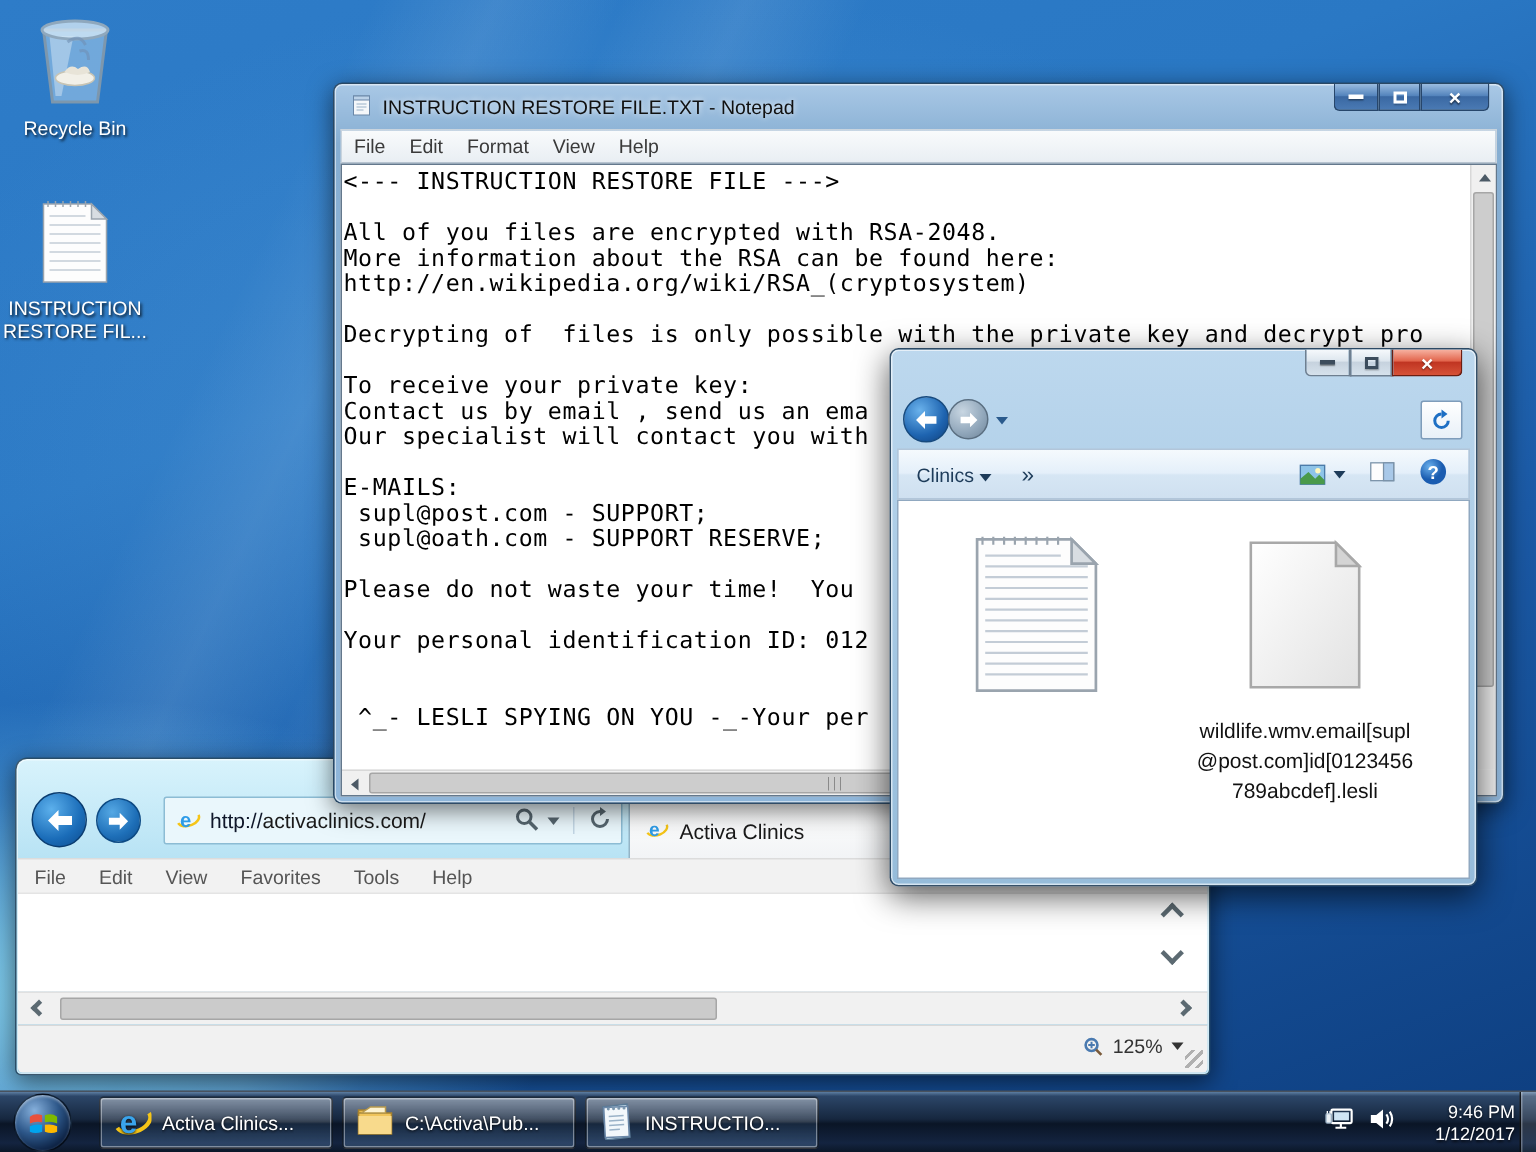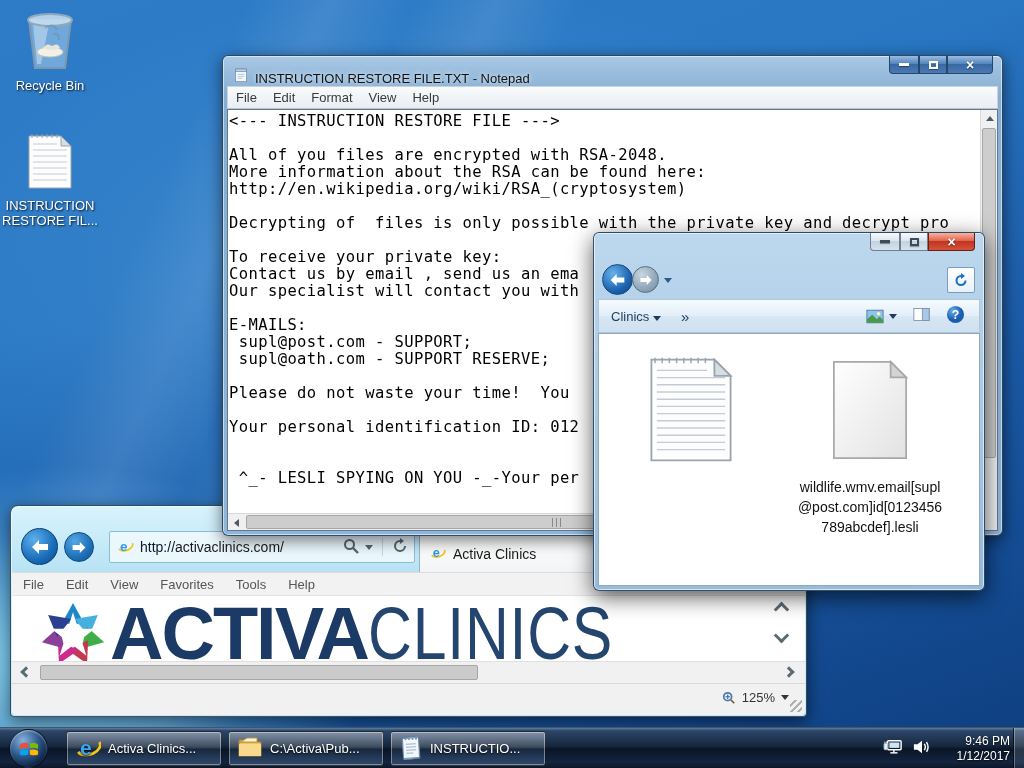--- a/index.html
+++ b/index.html
@@ -9,21 +9,21 @@
       radial-gradient(ellipse 430px 270px at 6% 86%, rgba(150,230,250,.95), rgba(120,200,240,.30) 48%, rgba(120,200,240,0) 72%),
       radial-gradient(ellipse 750px 430px at 42% 38%, rgba(90,160,220,.45), rgba(90,160,220,0) 70%),
       linear-gradient(115deg, rgba(255,255,255,0) 18%, rgba(255,255,255,.10) 24%, rgba(255,255,255,0) 30%, rgba(255,255,255,.10) 36%, rgba(255,255,255,0) 42%),
       linear-gradient(160deg,#2e7cc8 0%,#2a78c4 30%,#1b5aa6 62%,#0d3d7e 100%);}
   
   .dicon{position:absolute;width:96px;text-align:center;color:#fff;font-size:13px;text-shadow:1px 1px 2px rgba(0,0,0,.85)}
   .dicon .glyph{display:block;margin:0 auto 3px}
   
   .win{position:absolute;border:1px solid rgba(8,35,60,.75);border-radius:6px;
        box-shadow:0 4px 16px rgba(0,0,0,.55), inset 0 0 0 1px rgba(255,255,255,.55)}
-  .titlebar{position:absolute;left:0;top:0;right:0;height:30px;display:flex;align-items:flex-end;gap:6px;padding:0 10px;font-size:13px;color:#111}
+  .titlebar{position:absolute;left:0;top:0;right:0;height:30px;display:flex;align-items:center;gap:6px;padding:0 10px;font-size:13px;color:#111}
   .capgroup{position:absolute;right:9px;top:0;display:flex}
   .capbtn{height:18px;display:flex;align-items:center;justify-content:center;border:1px solid #27466b;border-top:none}
   .capbtn.first{border-radius:0 0 0 4px}
   .capbtn.last{border-radius:0 0 4px 0}
   .blue-glass{background:linear-gradient(180deg,#9abce0 0%,#5585bd 45%,#3a68a2 50%,#4a7ab4 100%)}
   .gray-glass{background:linear-gradient(180deg,#f6f9fc 0%,#dde6ee 45%,#c6d2de 50%,#d6e2ec 100%);border-color:#6e7f90}
   .red-glass{background:linear-gradient(180deg,#f7b3a2 0%,#e2654c 45%,#c03522 50%,#d65238 100%);border-color:#6b1e12}
   .min-bar{width:10px;height:3px;background:#fff;box-shadow:0 1px 1px rgba(0,0,0,.4)}
   .min-bar.dark{background:#3c4c5c}
   .max-box{width:9px;height:8px;border:2px solid #fff;box-shadow:0 1px 1px rgba(0,0,0,.3)}
@@ -202,36 +202,20 @@
     </div>
     <div class="menubar">
       <span>File</span>
       <span>Edit</span>
       <span>View</span>
       <span>Favorites</span>
       <span>Tools</span>
       <span>Help</span>
     </div>
     <div class="page">
-      <div class="logo">
-        <svg width="66" height="66" viewBox="0 0 64 64" style="margin:4px 4px 0 0">
-          <g>
-            <polygon points="32,1 43,21 21,21" transform="rotate(0 32 32)" fill="#1f86c8"></polygon>
-            <polygon points="32,1 43,21 21,21" transform="rotate(51 32 32)" fill="#45b0e0"></polygon>
-            <polygon points="32,1 43,21 21,21" transform="rotate(103 32 32)" fill="#3fae49"></polygon>
-            <polygon points="32,1 43,21 21,21" transform="rotate(154 32 32)" fill="#c23a50"></polygon>
-            <polygon points="32,1 43,21 21,21" transform="rotate(206 32 32)" fill="#cc2a8c"></polygon>
-            <polygon points="32,1 43,21 21,21" transform="rotate(257 32 32)" fill="#8a3f98"></polygon>
-            <polygon points="32,1 43,21 21,21" transform="rotate(309 32 32)" fill="#2b3f8f"></polygon>
-            <polygon points="32,10 37,26 53,26 40,36 45,52 32,42 19,52 24,36 11,26 27,26" fill="#ffffff"></polygon>
-          </g>
-        </svg>
-        <span class="word bold">ACTIVA</span>
-        <span class="word light">CLINICS</span>
-      </div>
       <span class="chev up" style="position:absolute;right:18px;top:8px"></span>
       <span class="chev down" style="position:absolute;right:18px;top:34px"></span>
     </div>
     <div class="hsb">
       <span class="chev left" style="position:absolute;left:10px;top:6px;width:8px;height:8px"></span>
       <div class="thumb" style="left:28px;top:3px;width:438px;height:15px;background:#cbcbcb"></div>
       <span class="chev right" style="position:absolute;right:12px;top:6px;width:8px;height:8px"></span>
     </div>
     <div class="statusbar">
       <div class="zoomcluster">

